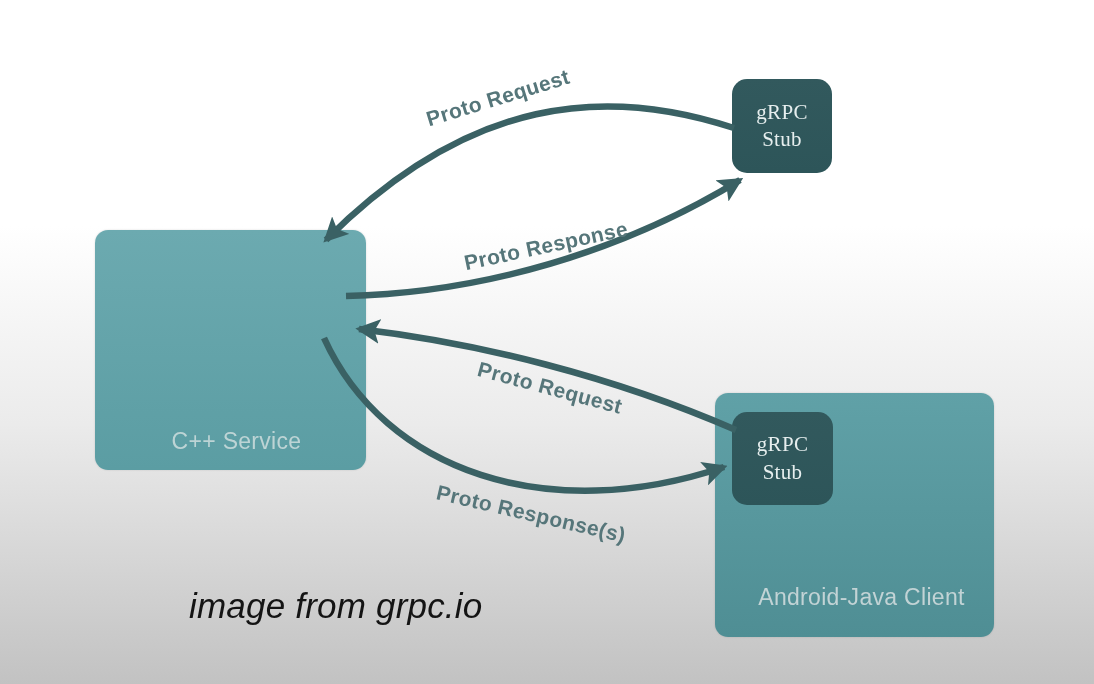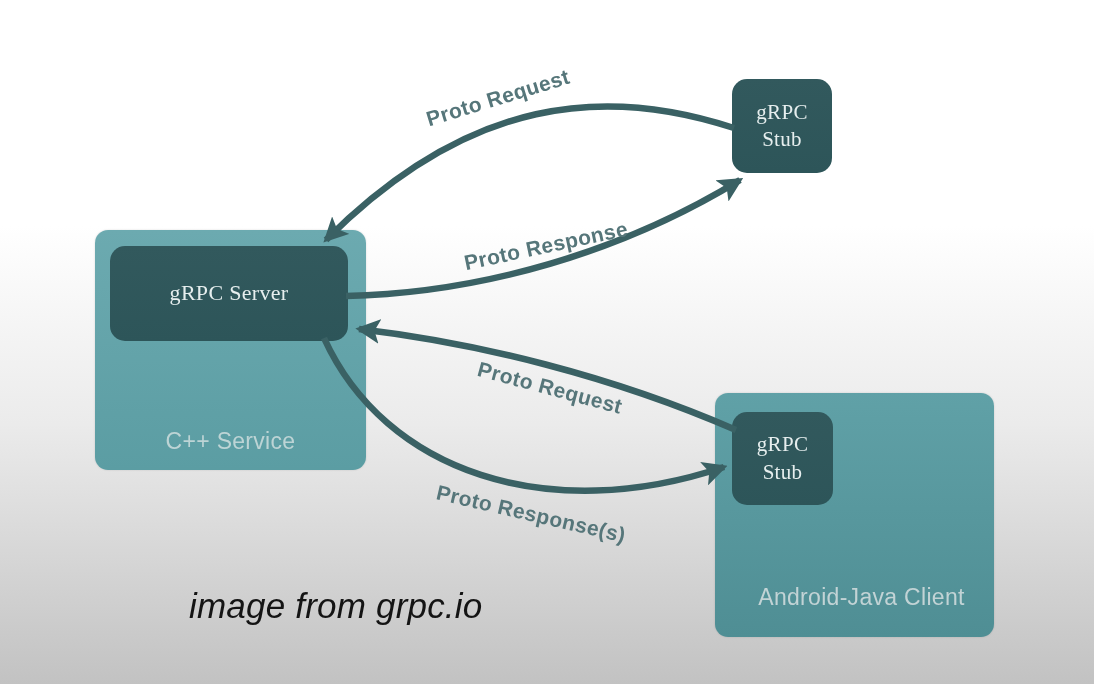--- a/index.html
+++ b/index.html
@@ -64,23 +64,22 @@
     width: 1094px; height: 684px;
     pointer-events: none;
   }
 </style>
 </head>
 <body>
 
 <div class="canvas">
 
   <div class="node client-box" style="left:95px; top:230px; width:271px; height:240px;">
-    <div class="node-title" style="top:428px; color:#bdd4d5; top:198px;">C++ Service</div>
+    <div class="node-title" style="top:428px; color:#bdd4d5; top:198px;margin-left:6px;">C++ Service</div>
   </div>
-  <div class="inner-box" style="left:110px; top:246px; width:238px; height:95px;">gRPC Server</div>
 
   <div class="inner-box" style="left:732px; top:79px; width:100px; height:94px; font-size:21px;">gRPC
 Stub</div>
 
   <div class="node client-box darker" style="left:715px; top:393px; width:272px; height:244px;">
     <div class="node-title" style="top:191px; color:#c2d3d5;">Android-Java Client</div>
   </div>
   <div class="inner-box" style="left:732px; top:412px; width:101px; height:93px; font-size:21px;">gRPC
 Stub</div>
 

